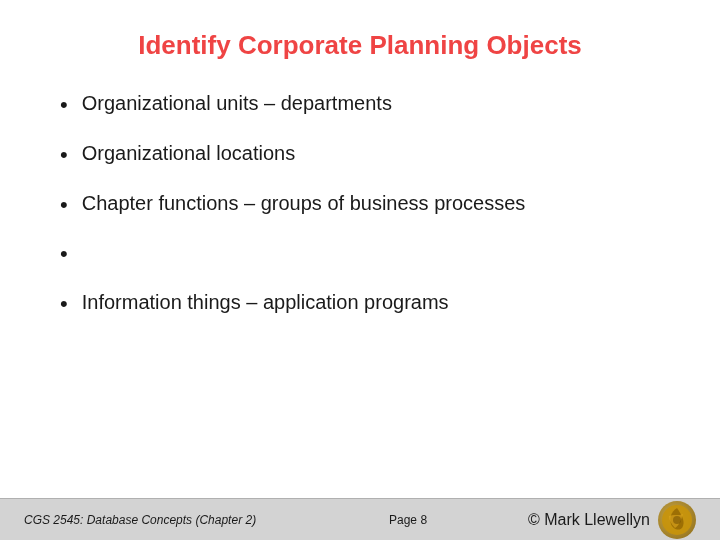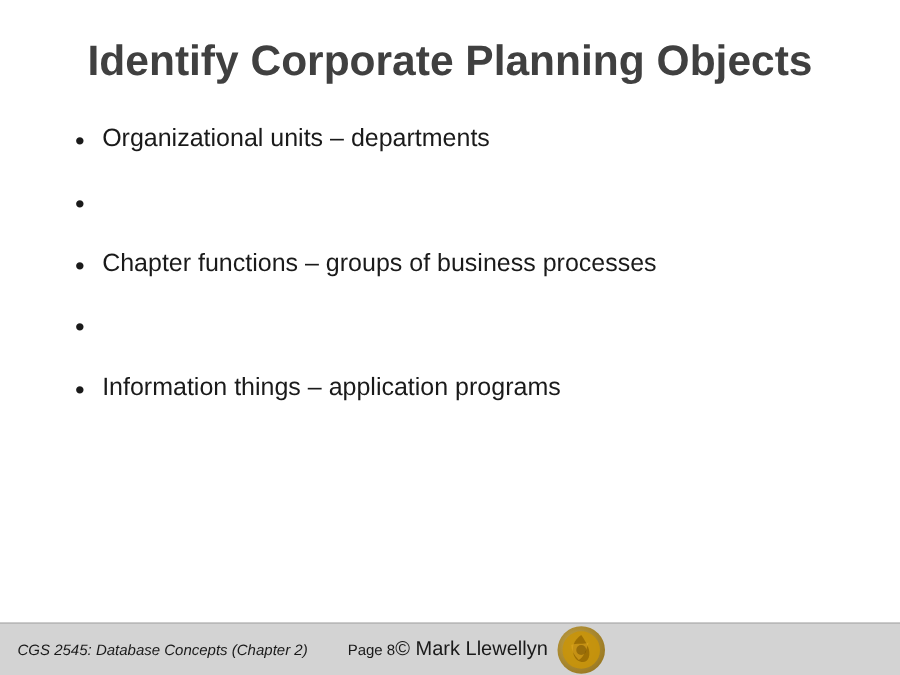--- a/index.html
+++ b/index.html
@@ -25,23 +25,23 @@
       flex: 1;
       padding: 30px 60px 20px 60px;
     }
 
     .title-section {
       text-align: center;
       margin-bottom: 28px;
     }
 
     .slide-title {
-      font-size: 34px;
+      font-size: 26px;
       font-weight: bold;
-      color: #404040;
+      color: #ef4444;
       font-family: Arial, sans-serif;
     }
 
     .slide-subtitle {
       font-size: 18px;
       color: #1a1a1a;
       font-family: Arial, sans-serif;
     }
 
     .bullet-list {
@@ -66,22 +66,23 @@
       flex-shrink: 0;
     }
 
     .bullet-text {
       flex: 1;
     }
 
     .footer {
       display: flex;
       align-items: center;
+      justify-content: space-between;
       background: #d3d3d3;
-      padding: 6px 14px;
+      padding: 6px 24px;
       height: 42px;
       border-top: 1px solid #b0b0b0;
     }
 
     .footer-left {
       font-size: 12px;
       color: #1a1a1a;
       font-family: Arial, sans-serif;
     }
 
@@ -134,20 +135,21 @@
       <div class="slide-title">Identify Corporate Planning Objects</div>
     </div>
 
     <ul class="bullet-list">
       <li class="bullet-item">
         <span class="bullet-dot">•</span>
         <span class="bullet-text">Organizational units – departments</span>
       </li>
       <li class="bullet-item">
         <span class="bullet-dot">•</span>
+        <span class="bullet-text">Organizational locations</span>
       </li>
       <li class="bullet-item">
         <span class="bullet-dot">•</span>
         <span class="bullet-text">Chapter  functions  –  groups  of  business processes</span>
       </li>
       <li class="bullet-item">
         <span class="bullet-dot">•</span>
       </li>
       <li class="bullet-item">
         <span class="bullet-dot">•</span>

